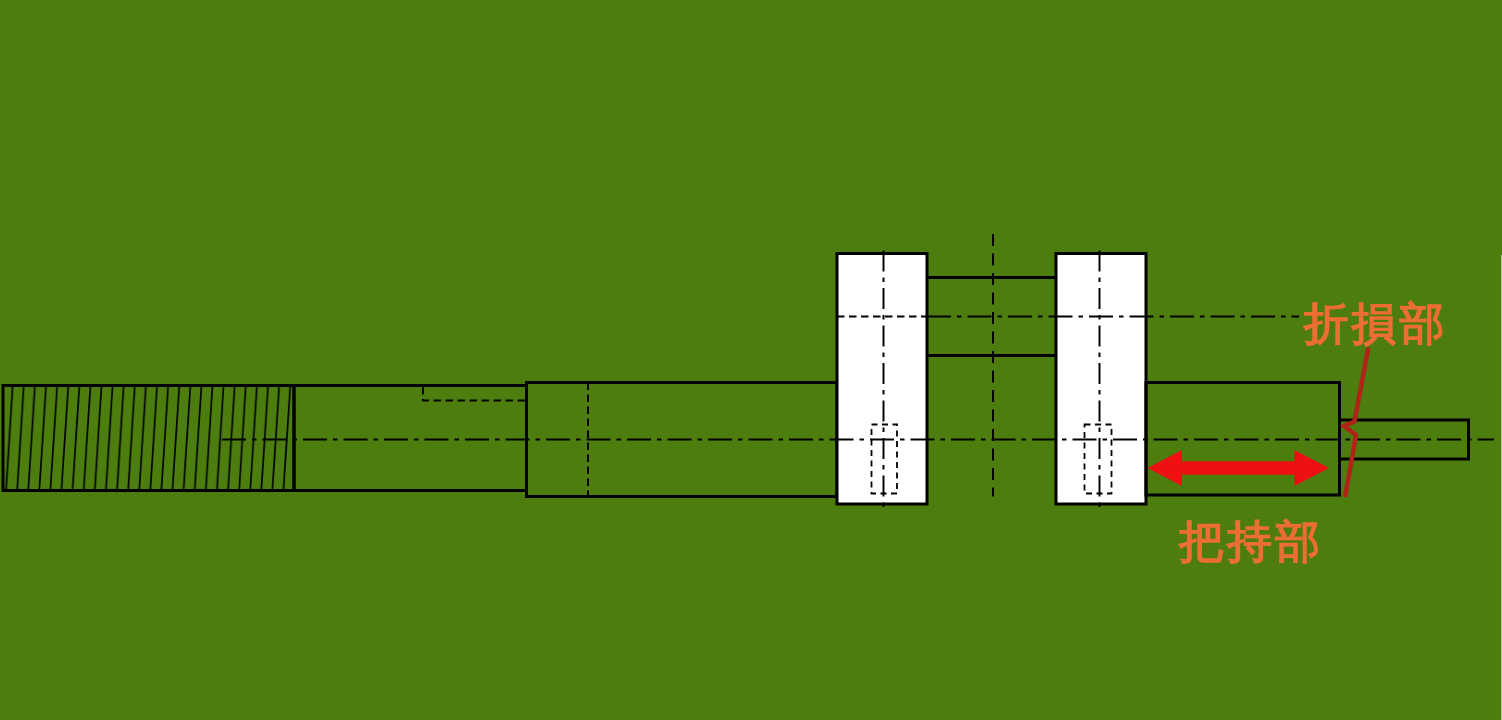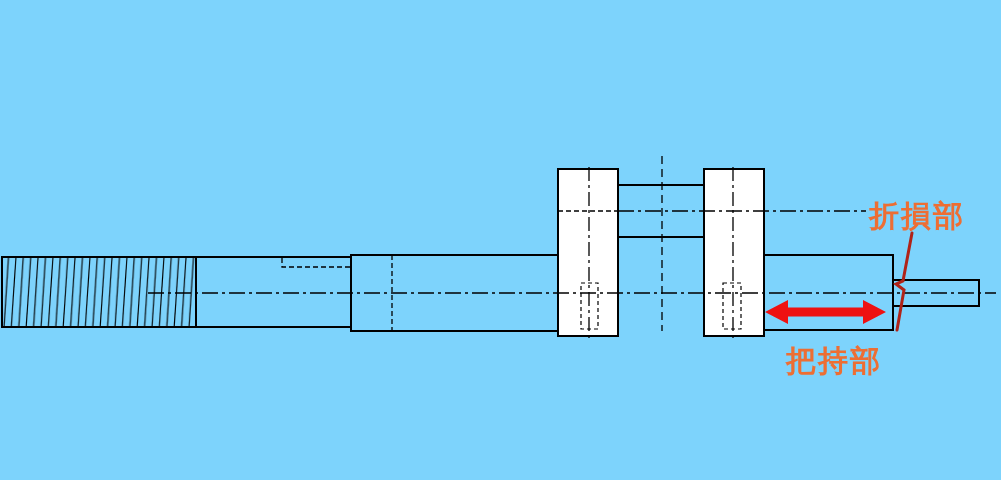--- a/index.html
+++ b/index.html
@@ -1,19 +1,19 @@
 <!DOCTYPE html>
 <html><head>
 <meta charset="utf-8">
 <style>
   html,body{margin:0;padding:0;background:#ffffff;}
   .canvas{
     position:relative;
     width:1001px;height:480px;
-    background:#7dd3fc;
+    background:#4d7c0f;
     font-family:"DejaVu Sans", sans-serif;
     overflow:hidden;
   }
   svg{display:block;}
   .label-text{
     font-family:"DejaVu Sans", sans-serif;
     font-weight:bold;
     font-size:30px;
     letter-spacing:2px;
   }

